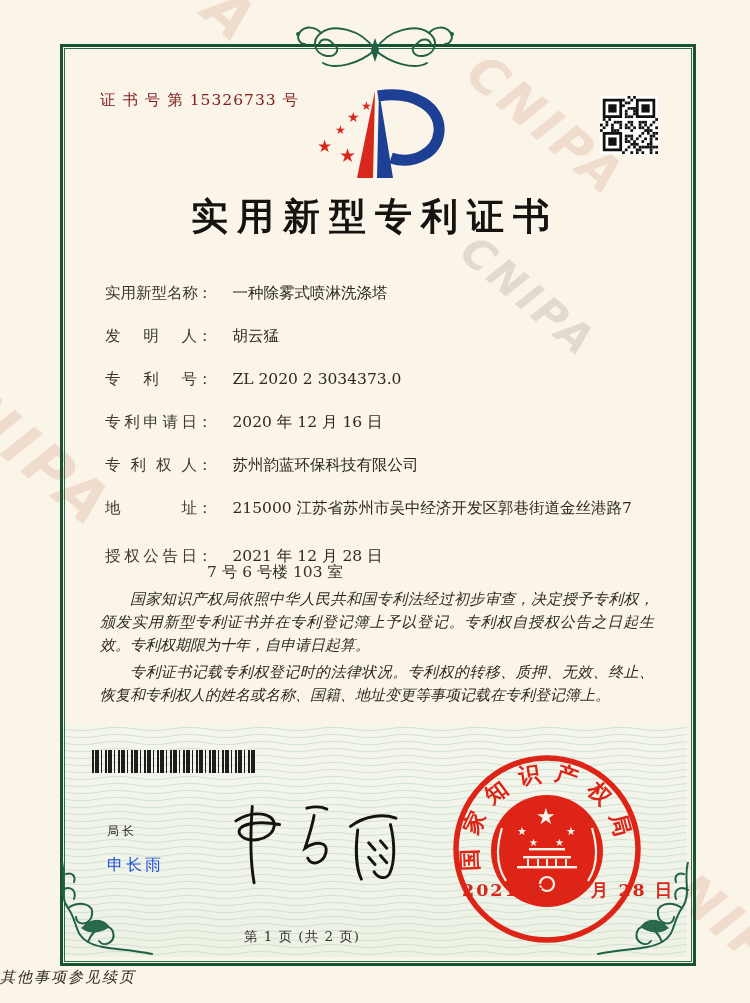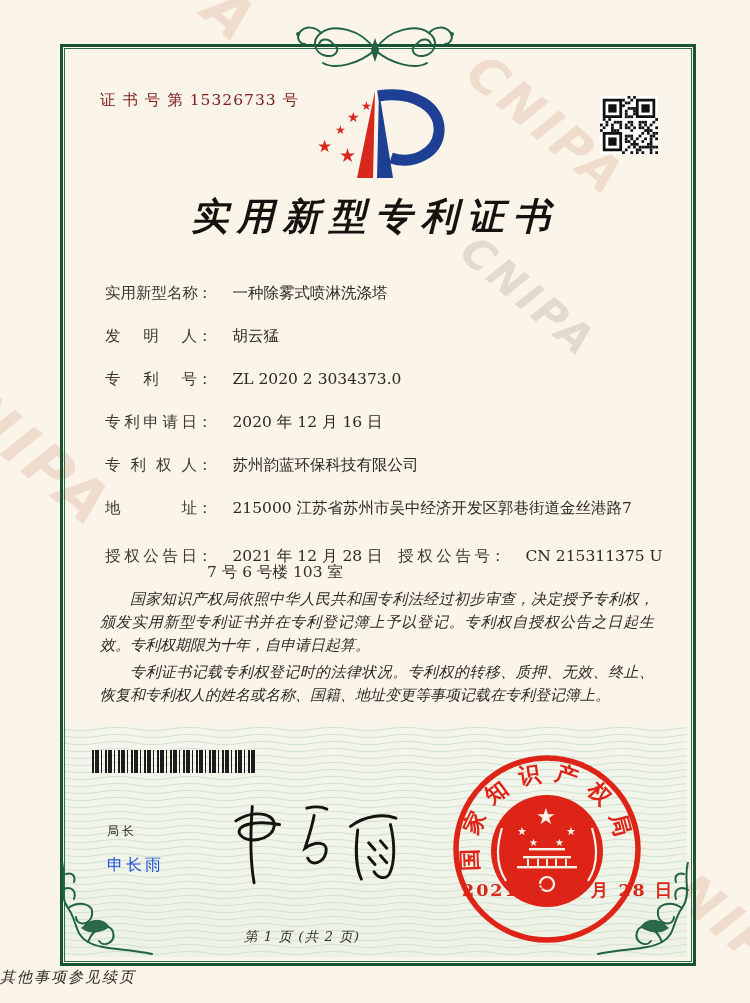--- a/index.html
+++ b/index.html
@@ -23,21 +23,21 @@
   
   .band{position:absolute;left:0;top:679px;width:624px;height:231px;
         background:linear-gradient(#f4f6ed,#eef2e5);overflow:hidden;}
   .band svg{display:block;}
   .band path{fill:none;stroke:#d2e1cf;stroke-width:1;}
   
   .certno{position:absolute;left:100px;top:90px;font-size:15.5px;color:#7f1d1d;letter-spacing:1px;}
   .qr{position:absolute;left:600px;top:96px;width:58px;height:58px;background:#fff;}
   .logo{position:absolute;left:315px;top:88px;width:132px;height:98px;}
   .title{position:absolute;left:0;top:192px;width:750px;text-align:center;
-         font-size:37px;font-weight:bold;letter-spacing:9px;color:#15130f;font-style:italic;}
+         font-size:37px;font-weight:bold;letter-spacing:9px;color:#15130f;}
   
   .row{position:absolute;left:105px;font-size:15.5px;color:#33312a;white-space:nowrap;}
   .flabel{display:inline-block;width:92px;text-align:justify;text-align-last:justify;
           vertical-align:top;color:#3a382f;}
   .fval{margin-left:20px;color:#2b2922;}
   .addr2{margin-left:97px;padding-left:5px;margin-top:43px;}
   .grant2{position:absolute;left:293px;top:0;}
   
   .bodytext{position:absolute;left:96px;top:584px;width:562px;
             font-style:italic;font-size:15px;line-height:23px;color:#2c2a23;
@@ -52,21 +52,21 @@
              font-size:12px;color:#26241f;letter-spacing:3px;}
   .sig-name{position:absolute;left:107px;top:855px;font-family:"Liberation Sans",sans-serif;
             font-size:16px;color:#1d4ed8;letter-spacing:3px;}
   .sig-hand{position:absolute;left:205px;top:790px;width:200px;height:100px;}
   
   .seal{position:absolute;left:450px;top:752px;width:194px;height:194px;}
   .seal-date{position:absolute;left:462px;top:878px;font-size:17.5px;font-weight:bold;
              color:#d8261a;letter-spacing:2px;white-space:nowrap;}
   
   .pageinfo{position:absolute;left:0;top:928px;width:604px;text-align:center;
-            font-size:13.5px;color:#33312a;letter-spacing:1px;font-style:italic;}
+            font-size:13.5px;color:#33312a;letter-spacing:1px;}
   .continuation{position:absolute;left:0;top:968px;width:750px;text-align:left;
             font-style:italic;font-size:15px;color:#2e2c25;letter-spacing:2px;}
   .green-draw{stroke:#226244;fill:none;stroke-width:2;stroke-linecap:round;}
 </style>
 </head>
 <body>
 
 <div class="wm wm-pink" style="left:60px;top:-72px;font-size:58px;">CNIPA</div>
 <div class="wm wm-pink" style="left:452px;top:96px;font-size:50px;">CNIPA</div>
 <div class="wm wm-gray" style="left:448px;top:272px;font-size:42px;">CNIPA</div>
@@ -301,23 +301,20 @@
   <span class="flabel">专利权人</span><span>：</span><span class="fval">苏州韵蓝环保科技有限公司</span>
 </div>
 <div class="row" style="top:498px;">
   <div>
     <span class="flabel">地址</span><span>：</span><span class="fval">215000 江苏省苏州市吴中经济开发区郭巷街道金丝港路7</span>
   </div>
   <div class="addr2">7 号 6 号楼 103 室</div>
 </div>
 <div class="row" style="top:546px;width:560px;">
   <span class="flabel">授权公告日</span><span>：</span><span class="fval">2021 年 12 月 28 日</span>
-  <span class="grant2">
-    <span class="flabel">授权公告号</span><span>：</span><span class="fval">CN 215311375 U</span>
-  </span>
 </div>
 
 <div class="bodytext">
   <p>国家知识产权局依照中华人民共和国专利法经过初步审查，决定授予专利权，颁发实用新型专利证书并在专利登记簿上予以登记。专利权自授权公告之日起生效。专利权期限为十年，自申请日起算。</p>
   <p>专利证书记载专利权登记时的法律状况。专利权的转移、质押、无效、终止、恢复和专利权人的姓名或名称、国籍、地址变更等事项记载在专利登记簿上。</p>
 </div>
 
 <div class="barcode"></div>
 
 <div class="sig-title">局长</div>

